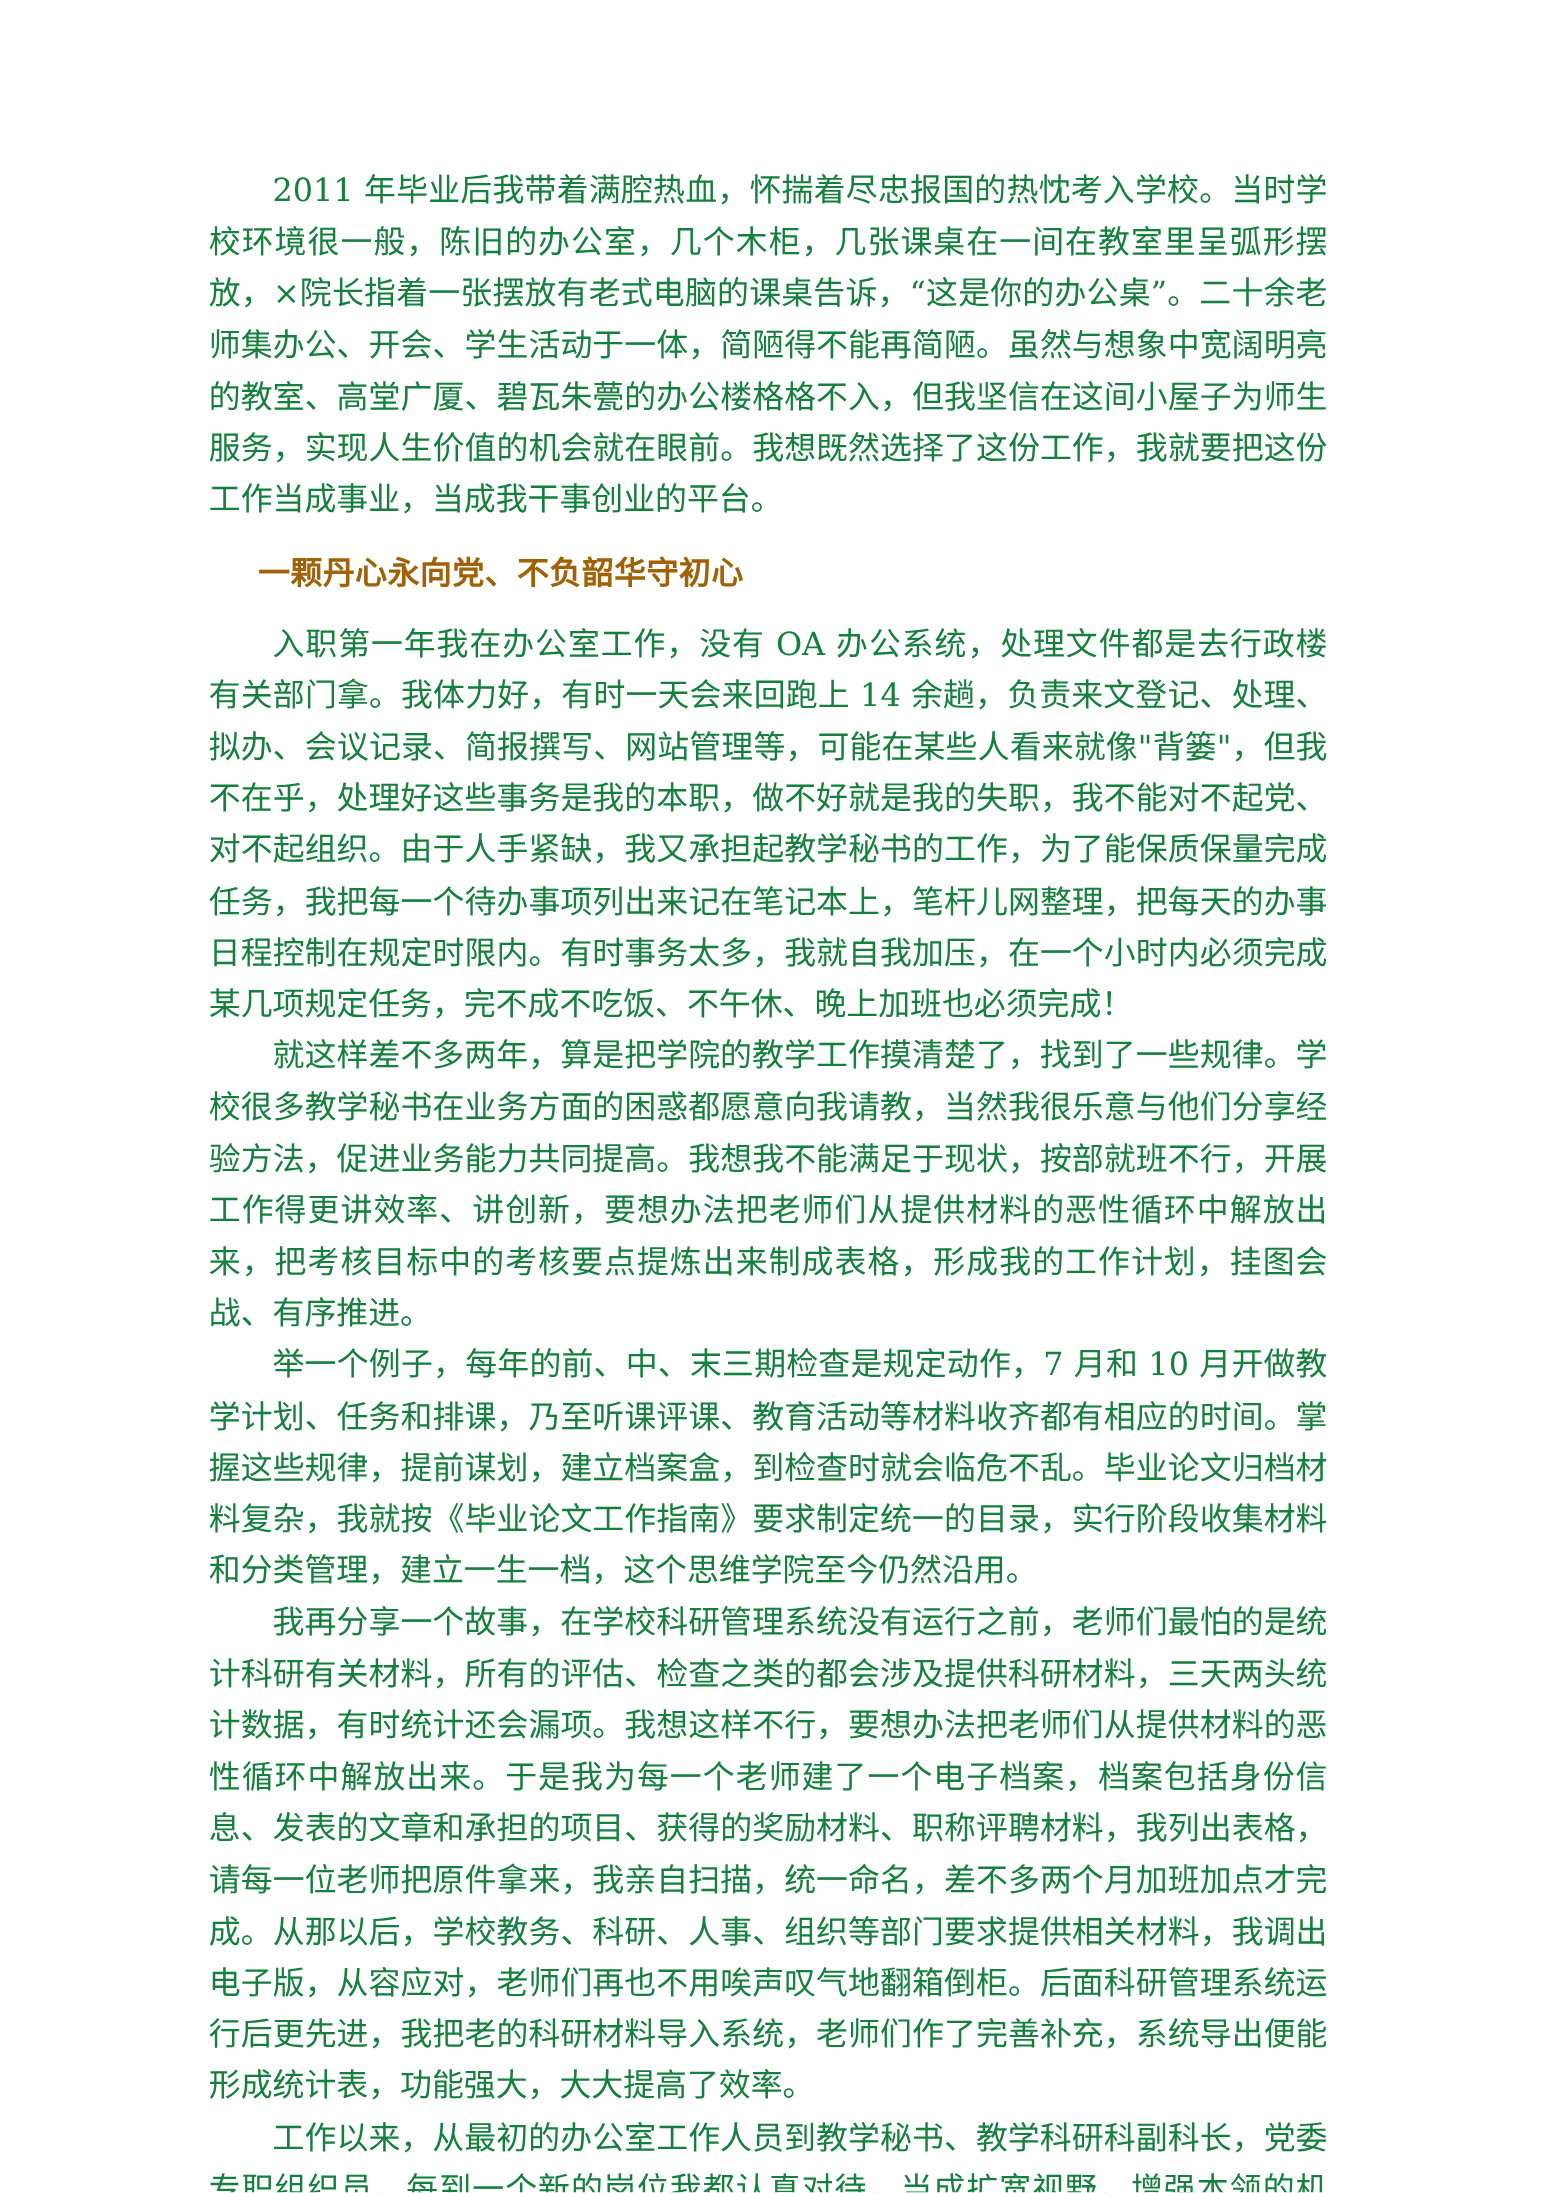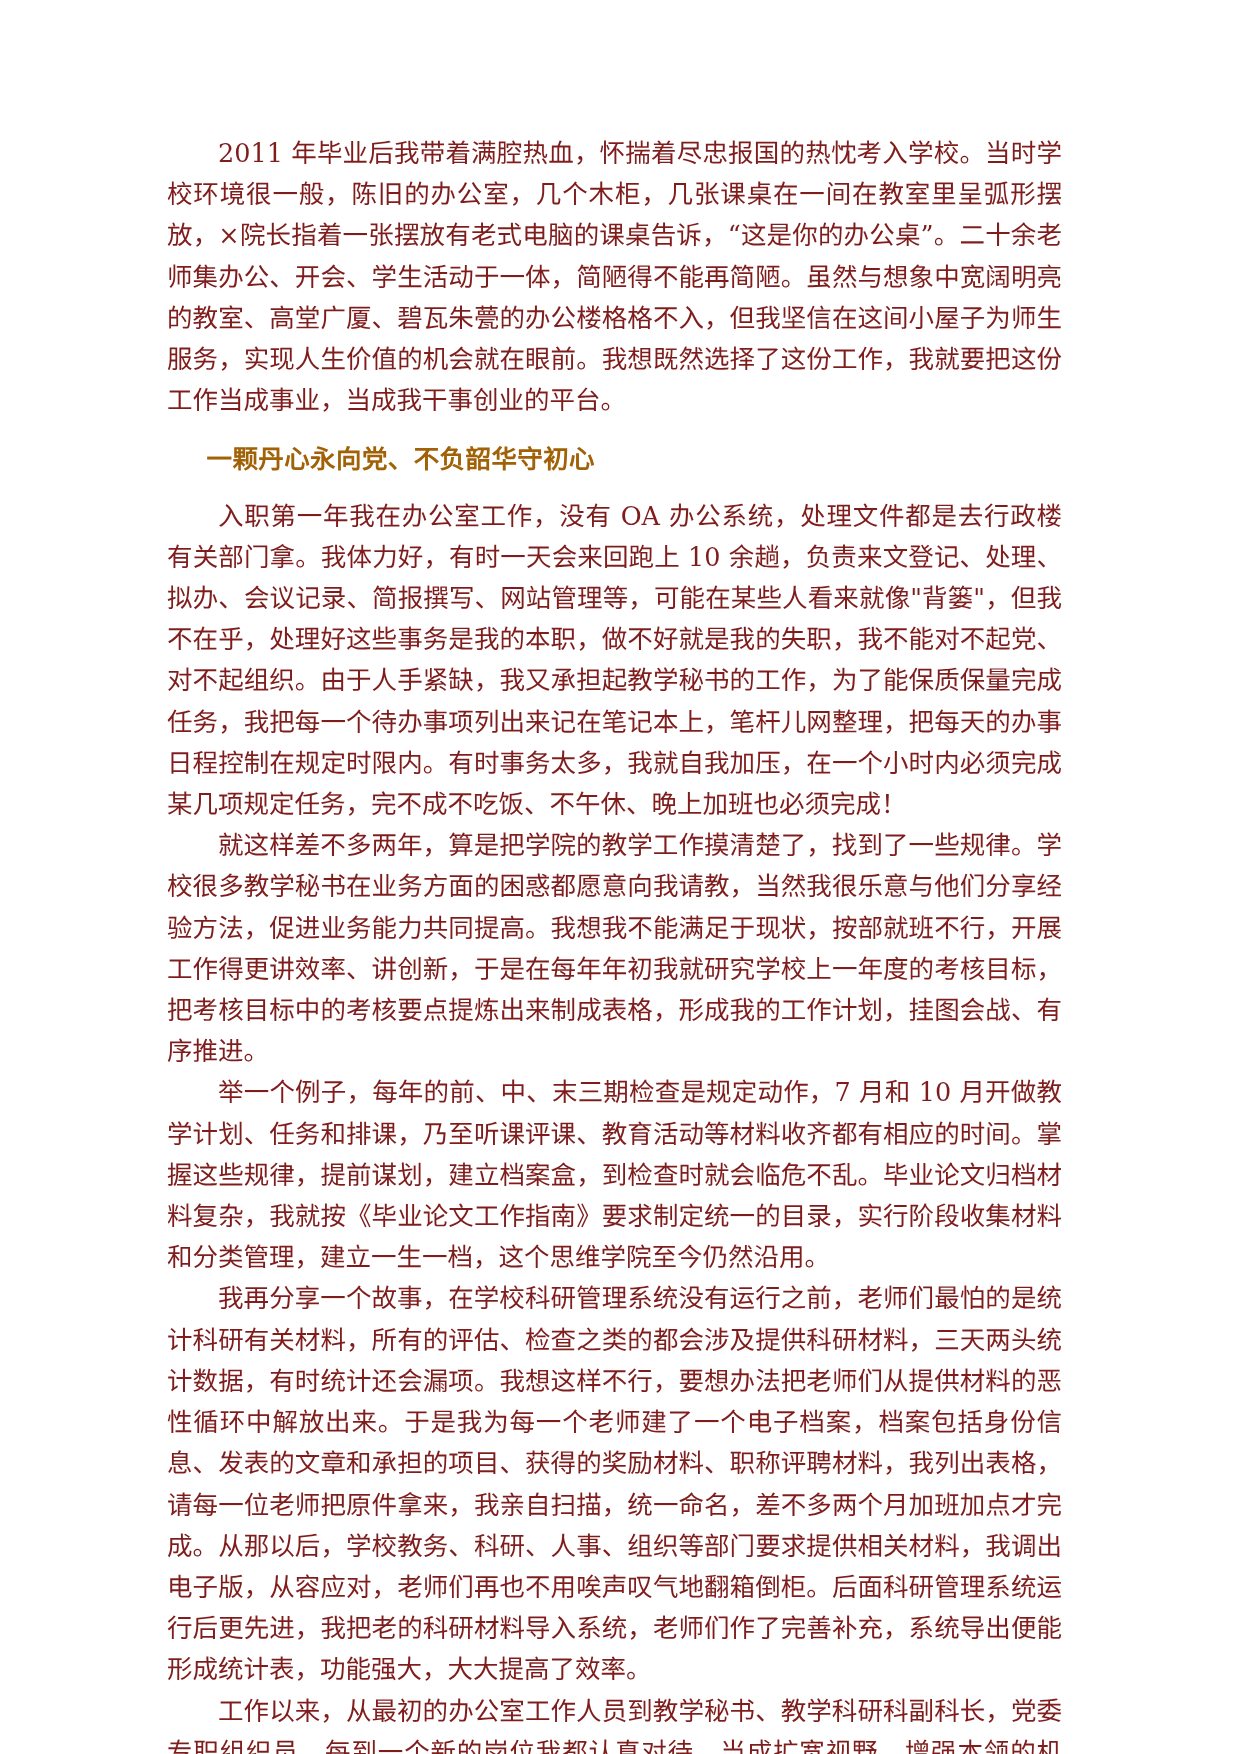--- a/index.html
+++ b/index.html
@@ -23,21 +23,21 @@
   .content {
     position: absolute;
     left: 167px;
     top: 133px;
     width: 895px;
   }
   .para {
     font-family: "DejaVu Serif", "Liberation Serif", serif;
     font-size: 25.5px;
     line-height: 41.2px;
-    color: #7f1d1d;
+    color: #15803d;
     text-align: justify;
     text-justify: inter-ideograph;
     text-indent: 2em;
     margin: 0 0 0 0;
     letter-spacing: 0px;
     word-break: break-all;
     -webkit-font-smoothing: antialiased;
   }
   .para + .para {
     margin-top: 0px;
@@ -59,23 +59,23 @@
 </head>
 <body>
 
 <div class="page">
   <div class="content">
 
     <p class="para">2011 年毕业后我带着满腔热血，怀揣着尽忠报国的热忱考入学校。当时学校环境很一般，陈旧的办公室，几个木柜，几张课桌在一间在教室里呈弧形摆放，×院长指着一张摆放有老式电脑的课桌告诉，“这是你的办公桌”。二十余老师集办公、开会、学生活动于一体，简陋得不能再简陋。虽然与想象中宽阔明亮的教室、高堂广厦、碧瓦朱甍的办公楼格格不入，但我坚信在这间小屋子为师生服务，实现人生价值的机会就在眼前。我想既然选择了这份工作，我就要把这份工作当成事业，当成我干事创业的平台。</p>
 
     <h2 class="heading">一颗丹心永向党、不负韶华守初心</h2>
 
-    <p class="para">入职第一年我在办公室工作，没有 OA 办公系统，处理文件都是去行政楼有关部门拿。我体力好，有时一天会来回跑上 10 余趟，负责来文登记、处理、拟办、会议记录、简报撰写、网站管理等，可能在某些人看来就像"背篓"，但我不在乎，处理好这些事务是我的本职，做不好就是我的失职，我不能对不起党、对不起组织。由于人手紧缺，我又承担起教学秘书的工作，为了能保质保量完成任务，我把每一个待办事项列出来记在笔记本上，笔杆儿网整理，把每天的办事日程控制在规定时限内。有时事务太多，我就自我加压，在一个小时内必须完成某几项规定任务，完不成不吃饭、不午休、晚上加班也必须完成！</p>
+    <p class="para">入职第一年我在办公室工作，没有 OA 办公系统，处理文件都是去行政楼有关部门拿。我体力好，有时一天会来回跑上 14 余趟，负责来文登记、处理、拟办、会议记录、简报撰写、网站管理等，可能在某些人看来就像"背篓"，但我不在乎，处理好这些事务是我的本职，做不好就是我的失职，我不能对不起党、对不起组织。由于人手紧缺，我又承担起教学秘书的工作，为了能保质保量完成任务，我把每一个待办事项列出来记在笔记本上，笔杆儿网整理，把每天的办事日程控制在规定时限内。有时事务太多，我就自我加压，在一个小时内必须完成某几项规定任务，完不成不吃饭、不午休、晚上加班也必须完成！</p>
 
-    <p class="para para-gap">就这样差不多两年，算是把学院的教学工作摸清楚了，找到了一些规律。学校很多教学秘书在业务方面的困惑都愿意向我请教，当然我很乐意与他们分享经验方法，促进业务能力共同提高。我想我不能满足于现状，按部就班不行，开展工作得更讲效率、讲创新，于是在每年年初我就研究学校上一年度的考核目标，把考核目标中的考核要点提炼出来制成表格，形成我的工作计划，挂图会战、有序推进。</p>
+    <p class="para para-gap">就这样差不多两年，算是把学院的教学工作摸清楚了，找到了一些规律。学校很多教学秘书在业务方面的困惑都愿意向我请教，当然我很乐意与他们分享经验方法，促进业务能力共同提高。我想我不能满足于现状，按部就班不行，开展工作得更讲效率、讲创新，要想办法把老师们从提供材料的恶性循环中解放出来，把考核目标中的考核要点提炼出来制成表格，形成我的工作计划，挂图会战、有序推进。</p>
 
     <p class="para para-gap">举一个例子，每年的前、中、末三期检查是规定动作，7 月和 10 月开做教学计划、任务和排课，乃至听课评课、教育活动等材料收齐都有相应的时间。掌握这些规律，提前谋划，建立档案盒，到检查时就会临危不乱。毕业论文归档材料复杂，我就按《毕业论文工作指南》要求制定统一的目录，实行阶段收集材料和分类管理，建立一生一档，这个思维学院至今仍然沿用。</p>
 
     <p class="para para-gap">我再分享一个故事，在学校科研管理系统没有运行之前，老师们最怕的是统计科研有关材料，所有的评估、检查之类的都会涉及提供科研材料，三天两头统计数据，有时统计还会漏项。我想这样不行，要想办法把老师们从提供材料的恶性循环中解放出来。于是我为每一个老师建了一个电子档案，档案包括身份信息、发表的文章和承担的项目、获得的奖励材料、职称评聘材料，我列出表格，请每一位老师把原件拿来，我亲自扫描，统一命名，差不多两个月加班加点才完成。从那以后，学校教务、科研、人事、组织等部门要求提供相关材料，我调出电子版，从容应对，老师们再也不用唉声叹气地翻箱倒柜。后面科研管理系统运行后更先进，我把老的科研材料导入系统，老师们作了完善补充，系统导出便能形成统计表，功能强大，大大提高了效率。</p>
 
     <p class="para para-gap">工作以来，从最初的办公室工作人员到教学秘书、教学科研科副科长，党委专职组织员，每到一个新的岗位我都认真对待，当成扩宽视野，增强本领的机会，踏踏实实把本职工作做实，认认真真把学院交办的工作做好。</p>
 
   </div>
 </div>
 

